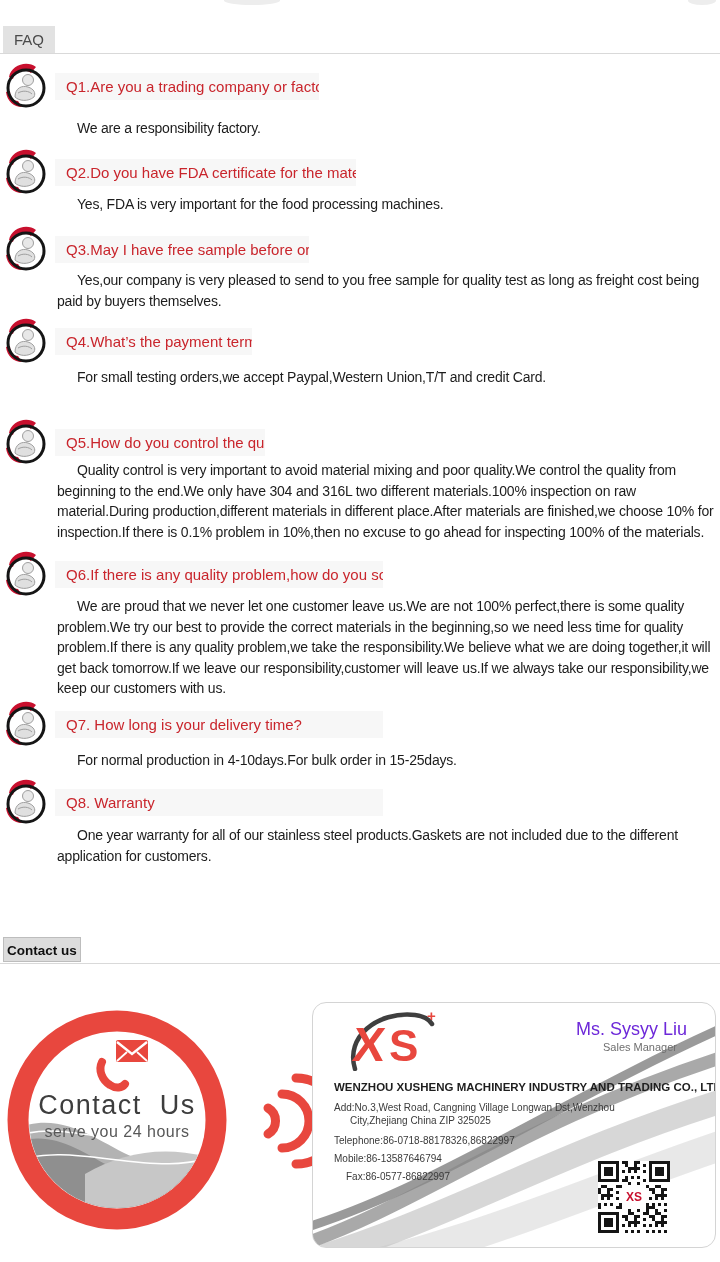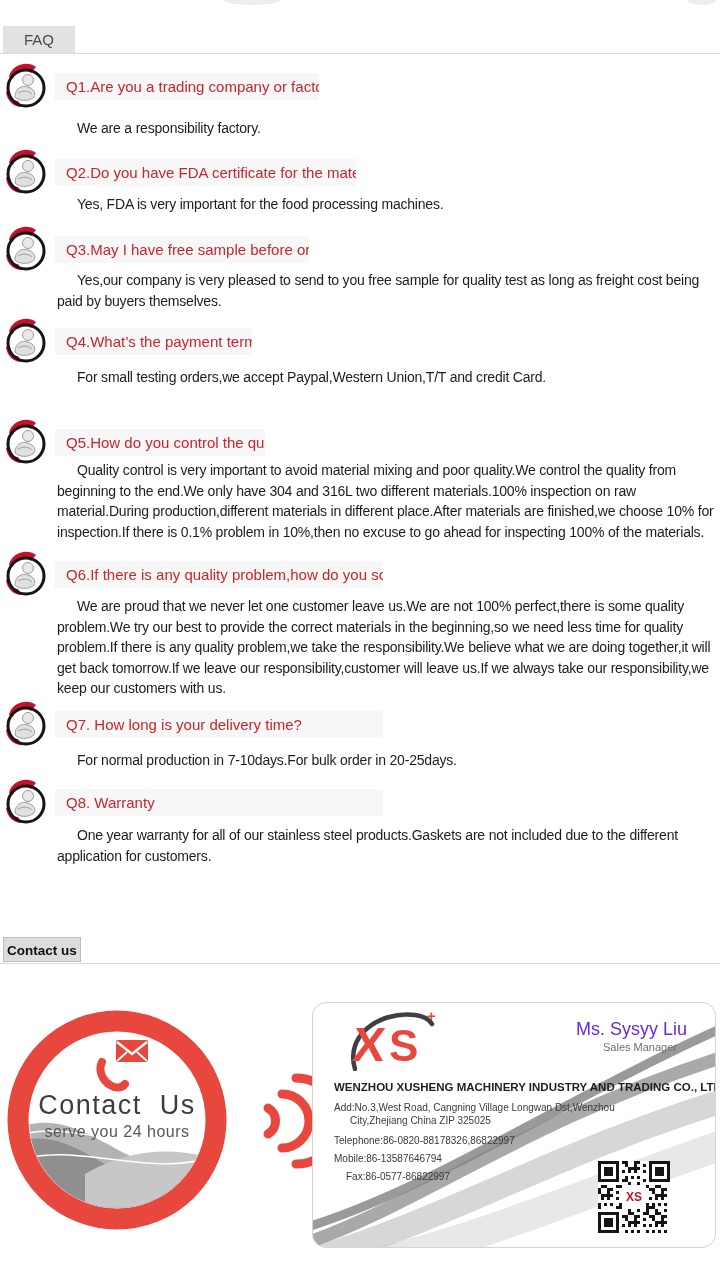--- a/index.html
+++ b/index.html
@@ -1,21 +1,21 @@
 <!DOCTYPE html>
 <html><head>
 <meta charset="utf-8">
 <style>
   html,body{margin:0;padding:0;background:#fff;}
   .page{position:relative;width:720px;height:1262px;background:#fff;overflow:hidden;
         font-family:"Liberation Sans",sans-serif;color:#1c1c1c;}
   
   .section-tab{position:absolute;background:#e2e2e2;color:#4a4a4a;font-size:15px;
                text-align:center;z-index:3;}
-  .faq-tab{left:3px;top:26px;width:72px;height:27px;line-height:27px;}
+  .faq-tab{left:3px;top:26px;width:52px;height:27px;line-height:27px;}
   .contact-tab{left:3px;top:937px;width:78px;height:25px;line-height:25px;
                background:#dcdcdc;border:1px solid #bdbdbd;box-sizing:border-box;
                font-weight:bold;font-size:13.5px;color:#0f0f0f;}
   .rule{position:absolute;left:0;width:720px;height:1px;background:#d9d9d9;}
   .faq-rule{top:53px;}
   .contact-rule{top:963px;}
   .top-remnant{position:absolute;background:#ededed;border-radius:50%;}
 
   
   #faq-list{position:absolute;left:0;top:0;width:720px;}
@@ -199,21 +199,21 @@
       <path d="M4,32 C5,41 12,47 20,47 L16,41 C11,41 8,37 8,31 Z" fill="#c8102e"></path>
       <circle cx="24" cy="28" r="18" fill="#ffffff" fill-opacity="0.0" stroke="#151515" stroke-width="3"></circle>
       <circle cx="26" cy="20" r="5.5" fill="#e8e8e8" stroke="#9f9f9f" stroke-width="1"></circle>
       <path d="M13,37 C13,28 20,25 26,27 C32,29 34,33 32,37 C26,42 17,41 13,37 Z" fill="#e0e0e0" stroke="#9f9f9f" stroke-width="1"></path>
       <path d="M16,33 C21,30 27,31 30,34" stroke="#9f9f9f" stroke-width="1" fill="none"></path>
     </svg>
     <div class="q-bar">
       <span class="q-text">Q7. How long is your delivery time?</span>
     </div>
     <div class="answers">
-          <p>For normal production in 7-10days.For bulk order in 20-25days.</p>
+          <p>For normal production in 4-10days.For bulk order in 15-25days.</p>
         </div>
   </div>
 
   <div class="faq-item">
     <svg class="mascot" viewBox="0 0 46 52">
       <path d="M7,17 C9,5 25,0 34,7 L29,13 C22,8 13,10 11,19 Z" fill="#c8102e"></path>
       <path d="M4,32 C5,41 12,47 20,47 L16,41 C11,41 8,37 8,31 Z" fill="#c8102e"></path>
       <circle cx="24" cy="28" r="18" fill="#ffffff" fill-opacity="0.0" stroke="#151515" stroke-width="3"></circle>
       <circle cx="26" cy="20" r="5.5" fill="#e8e8e8" stroke="#9f9f9f" stroke-width="1"></circle>
       <path d="M13,37 C13,28 20,25 26,27 C32,29 34,33 32,37 C26,42 17,41 13,37 Z" fill="#e0e0e0" stroke="#9f9f9f" stroke-width="1"></path>
@@ -276,21 +276,21 @@
       <text x="50" y="54" font-family="Liberation Sans, sans-serif" font-size="44" font-weight="bold" fill="#e8473e">S</text>
       <text x="88" y="14" font-family="Liberation Sans, sans-serif" font-size="15" font-weight="bold" fill="#e8473e">+</text>
     </svg>
     <div class="person-block">
       <div class="person-name">Ms. Sysyy Liu</div>
       <div class="person-title">Sales Manager</div>
     </div>
     <div class="company">WENZHOU XUSHENG MACHINERY INDUSTRY AND TRADING CO., LTD.</div>
     <div class="card-line addr1">Add:No.3,West Road, Cangning Village Longwan Dst,Wenzhou</div>
     <div class="card-line addr2">City,Zhejiang China ZIP 325025</div>
-    <div class="card-line tel">Telephone:86-0820-88178326,86822997</div>
+    <div class="card-line tel">Telephone:86-0718-88178326,86822997</div>
     <div class="card-line mob">Mobile:86-13587646794</div>
     <div class="card-line fax">Fax:86-0577-86822997</div>
     <div class="qr" id="qr-box"><svg width="72" height="72" viewBox="0 0 72 72">
           <rect x="0" y="0" width="72" height="72" fill="#ffffff"></rect>
           <rect x="0" y="27" width="3" height="3" fill="#151515"></rect>
           <rect x="0" y="30" width="3" height="3" fill="#151515"></rect>
           <rect x="0" y="42" width="3" height="3" fill="#151515"></rect>
           <rect x="0" y="45" width="3" height="3" fill="#151515"></rect>
           <rect x="3" y="24" width="3" height="3" fill="#151515"></rect>
           <rect x="3" y="33" width="3" height="3" fill="#151515"></rect>

